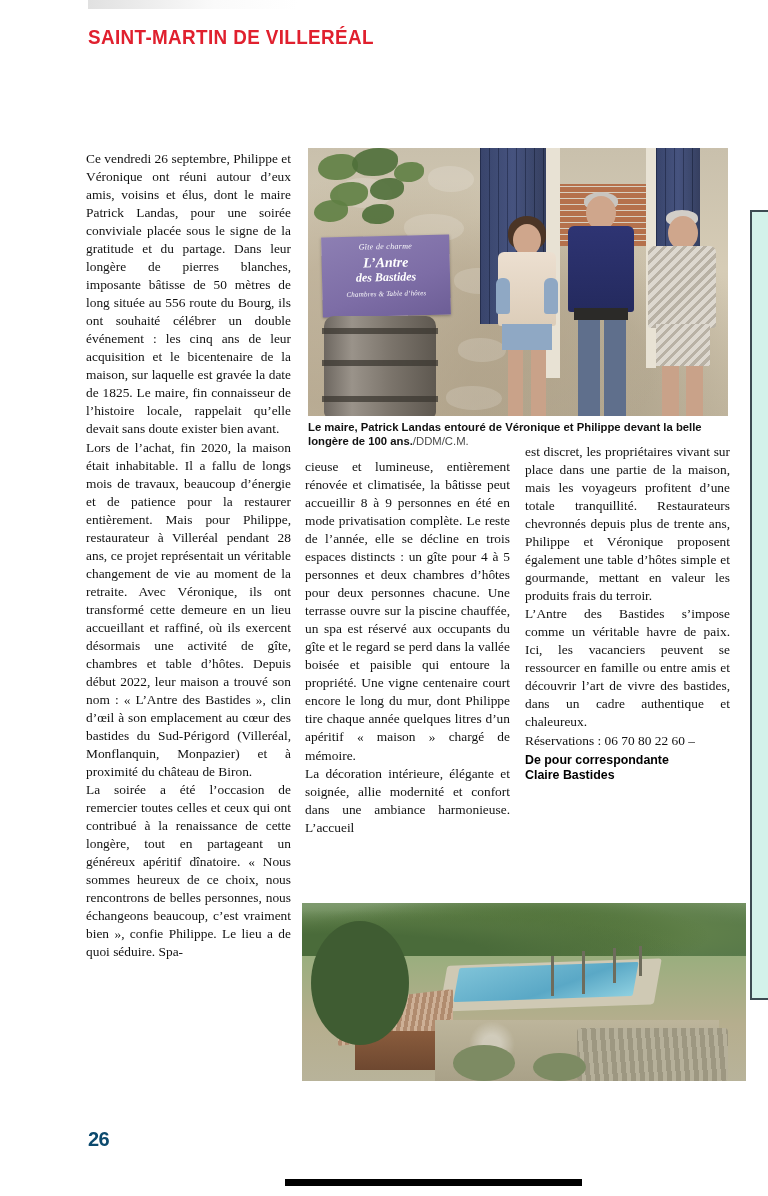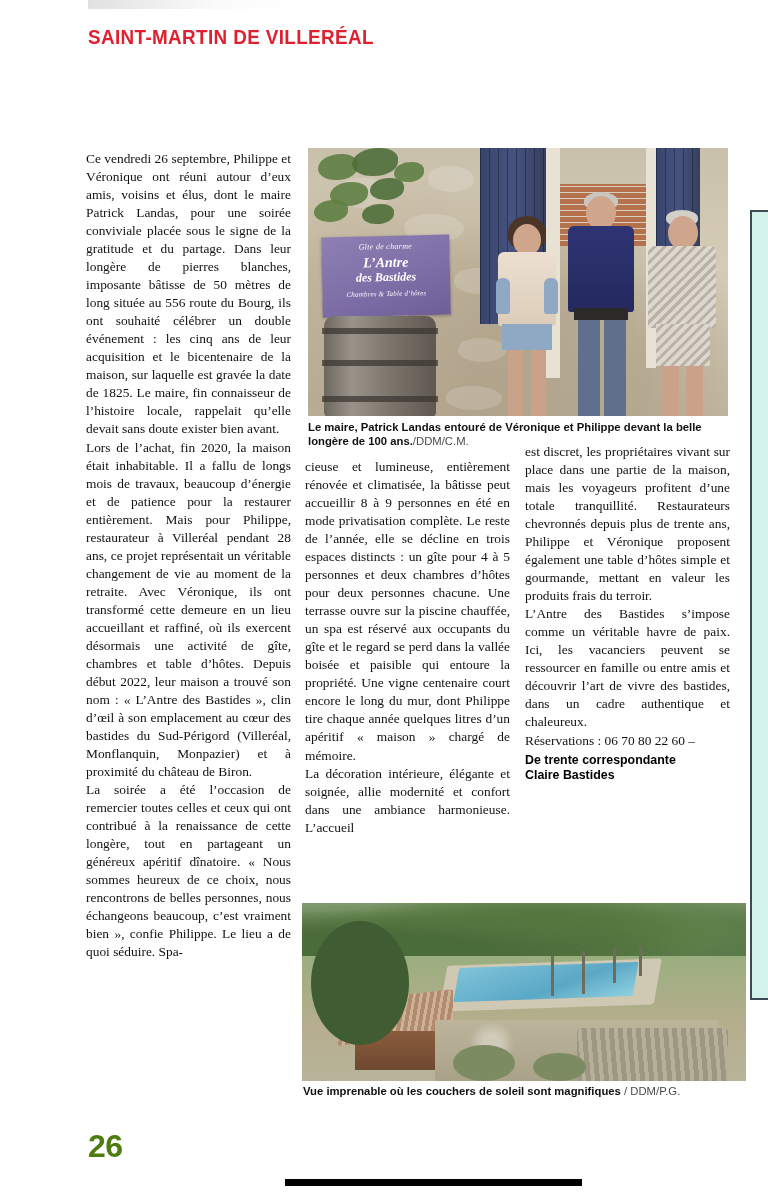--- a/index.html
+++ b/index.html
@@ -165,21 +165,21 @@
     line-height:1.26;
     margin-top:3px;
     color:#000;
   }
   .contact{letter-spacing:1.3px;}
 
   
   .folio{
     position:absolute;left:88px;top:1128px;
     font-family:"Liberation Sans", sans-serif;
-    font-weight:700;font-size:32px;color:#4d7c0f;letter-spacing:-.5px;
+    font-weight:700;font-size:20px;color:#0c4a6e;letter-spacing:-.5px;
   }
   .bottom-rule{
     position:absolute;left:285px;top:1179px;width:297px;height:7px;background:#000;
   }
 </style>
 </head>
 <body>
 
 <div class="page">
 
@@ -272,21 +272,21 @@
   <div class="col col2">
     <p>cieuse et lumineuse, entièrement rénovée et climatisée, la bâtisse peut accueillir 8 à 9 personnes en été en mode privatisation complète. Le reste de l’année, elle se décline en trois espaces distincts : un gîte pour 4 à 5 personnes et deux chambres d’hôtes pour deux personnes chacune. Une terrasse ouvre sur la piscine chauffée, un spa est réservé aux occupants du gîte et le regard se perd dans la vallée boisée et paisible qui entoure la propriété. Une vigne centenaire court encore le long du mur, dont Philippe tire chaque année quelques litres d’un apéritif « maison » chargé de mémoire.</p>
     <p>La décoration intérieure, élégante et soignée, allie modernité et confort dans une ambiance harmonieuse. L’accueil</p>
   </div>
 
   <div class="col col3">
     <p>est discret, les propriétaires vivant sur place dans une partie de la maison, mais les voyageurs profitent d’une totale tranquillité. Restaurateurs chevronnés depuis plus de trente ans, Philippe et Véronique proposent également une table d’hôtes simple et gourmande, mettant en valeur les produits frais du terroir.</p>
     <p>L’Antre des Bastides s’impose comme un véritable havre de paix. Ici, les vacanciers peuvent se ressourcer en famille ou entre amis et découvrir l’art de vivre des bastides, dans un cadre authentique et chaleureux.</p>
     <p>Réservations : 06 70 80 22 60 –</p>
     <div class="byline">
-      <div>De trente correspondante</div>
+      <div>De pour correspondante</div>
       <div>Claire Bastides</div>
     </div>
   </div>
 
   <div class="photo photo-bottom">
     <div class="pb-sky"></div>
     <div class="pb-trees"></div>
     <div class="pb-lawn"></div>
     <div class="pb-pooldeck"></div>
     <div class="pb-pool"></div>
@@ -296,20 +296,17 @@
     <div class="pb-umbrella" style="left:76%;top:24%;height:17%;"></div>
     <div class="pb-roof"></div>
     <div class="pb-wall"></div>
     <div class="pb-gravel"></div>
     <div class="pb-hedge"></div>
     <div class="pb-shrub" style="left:2%;top:10%;width:22%;height:70%;background:#3f5c32;"></div>
     <div class="pb-shrub" style="left:34%;top:80%;width:14%;height:20%;"></div>
     <div class="pb-shrub" style="left:52%;top:84%;width:12%;height:16%;"></div>
   </div>
 
-  <div class="caption cap-bottom">
-    <b>Vue imprenable où les couchers de soleil sont magnifiques</b><span class="credit"> / DDM/P.G.</span>
-  </div>
 
   <div class="folio">26</div>
   <div class="bottom-rule"></div>
 
 </div>
 
 </body></html>

